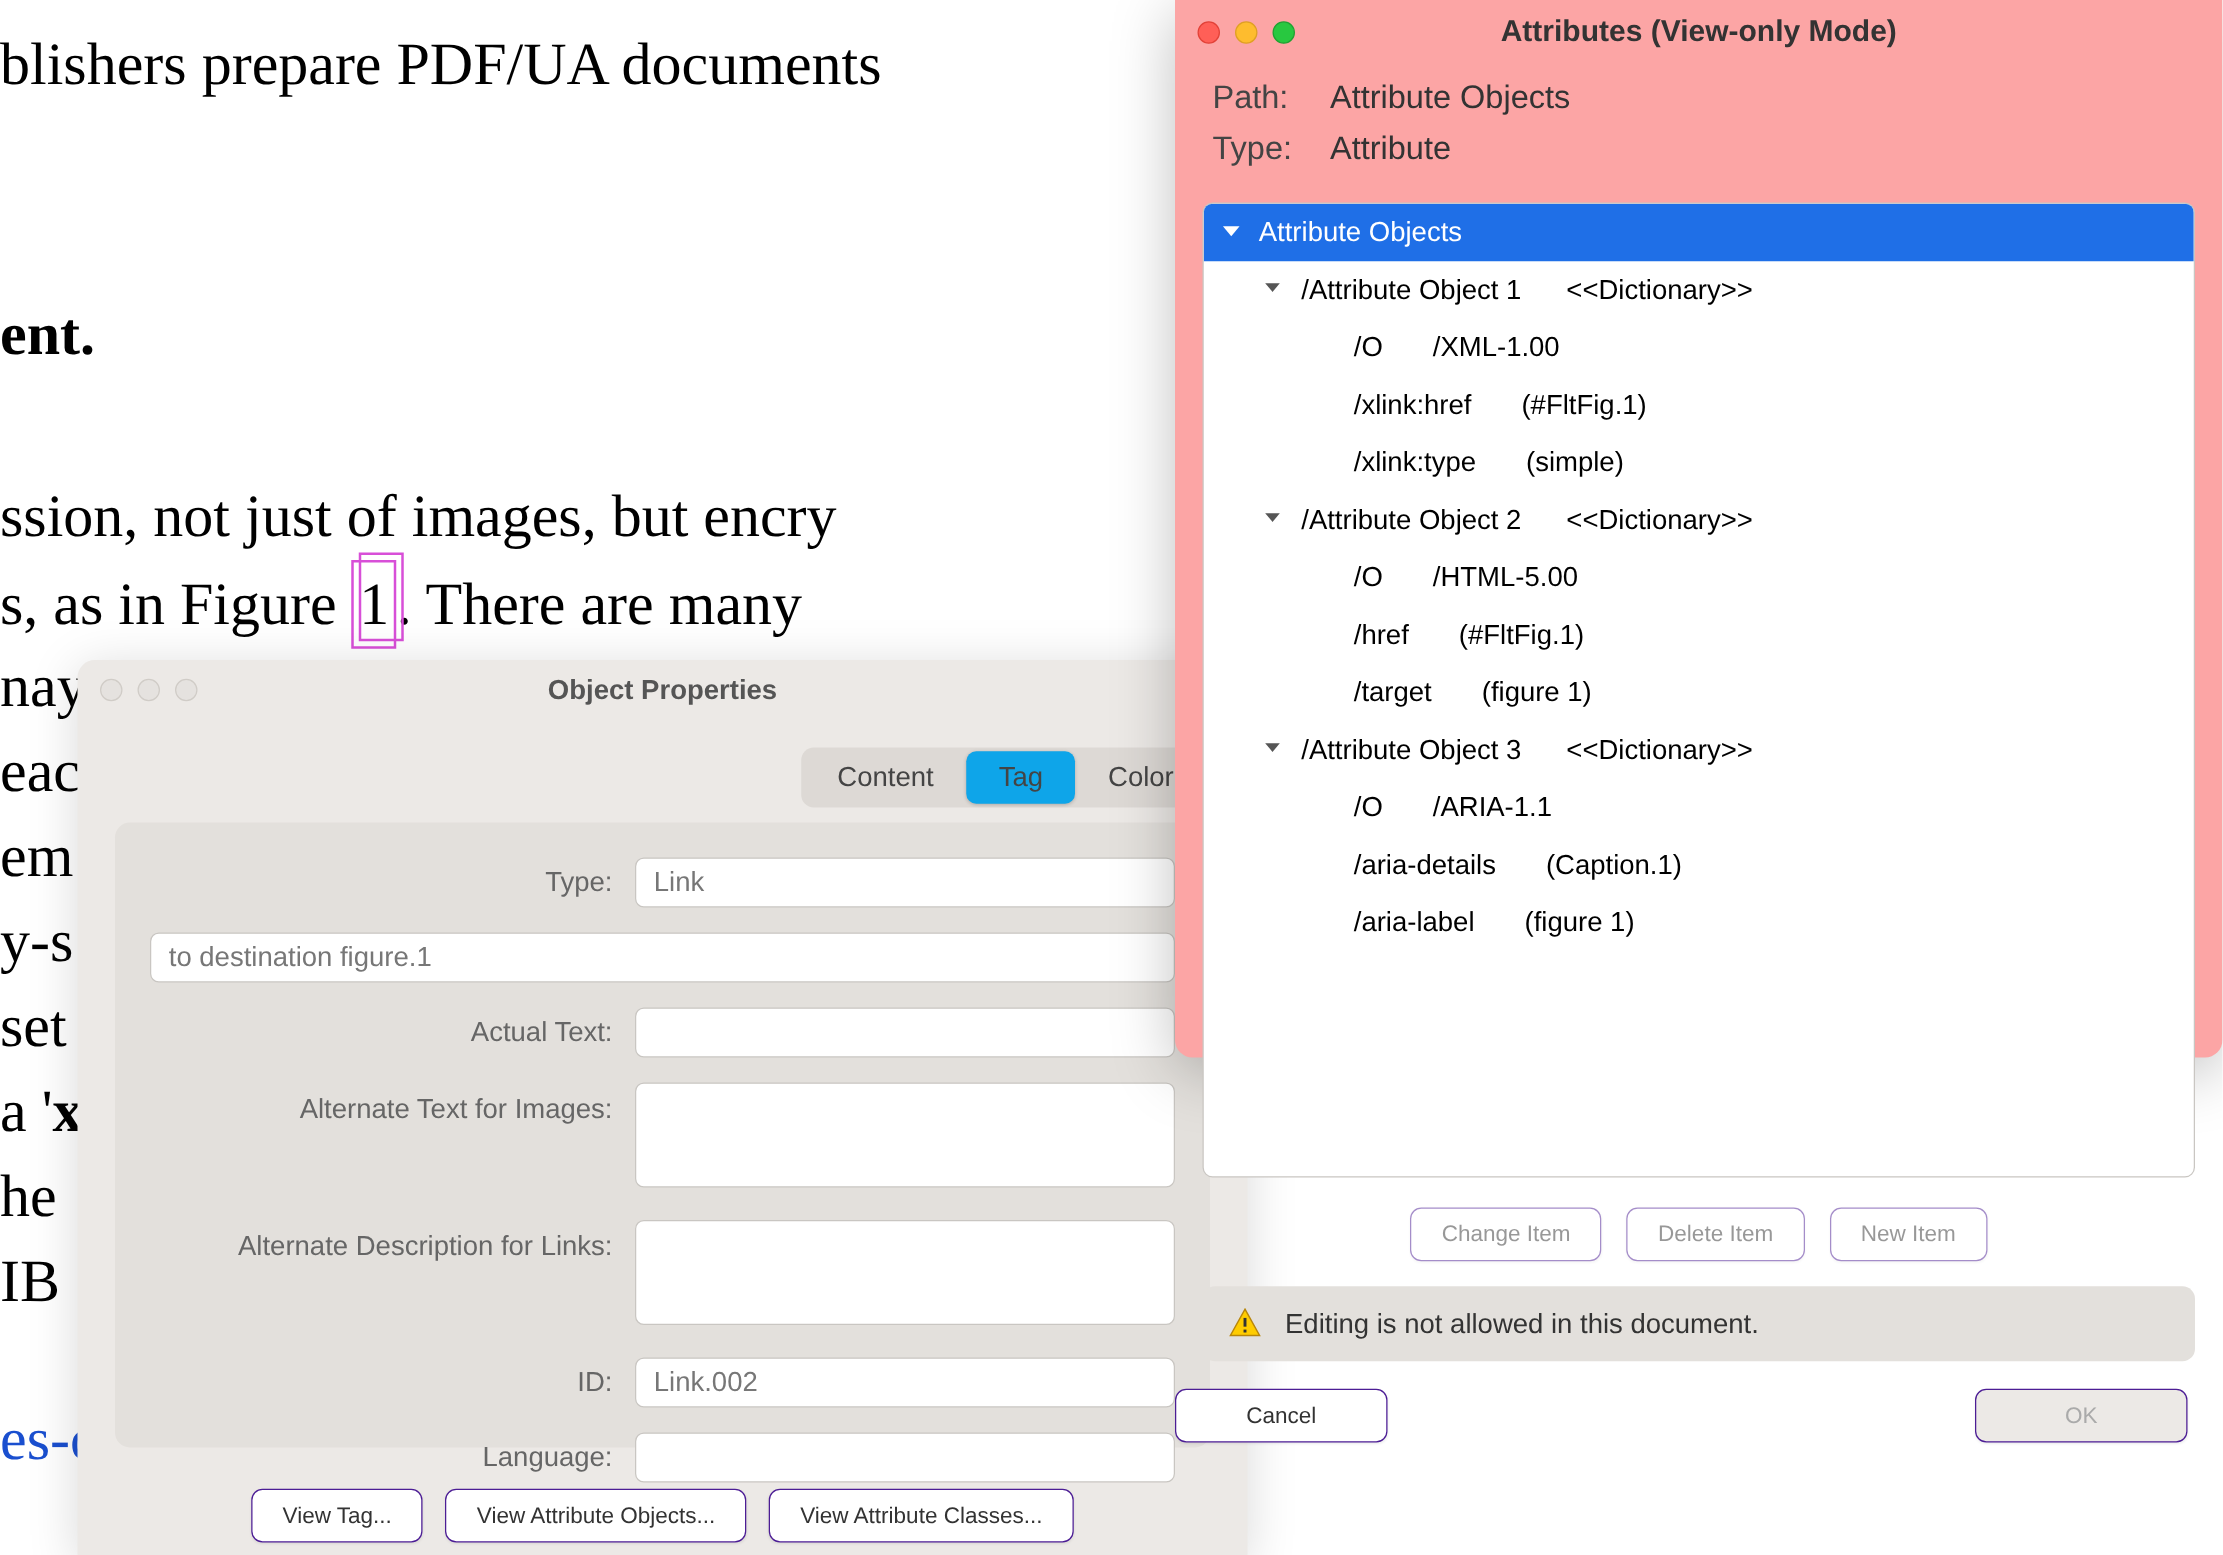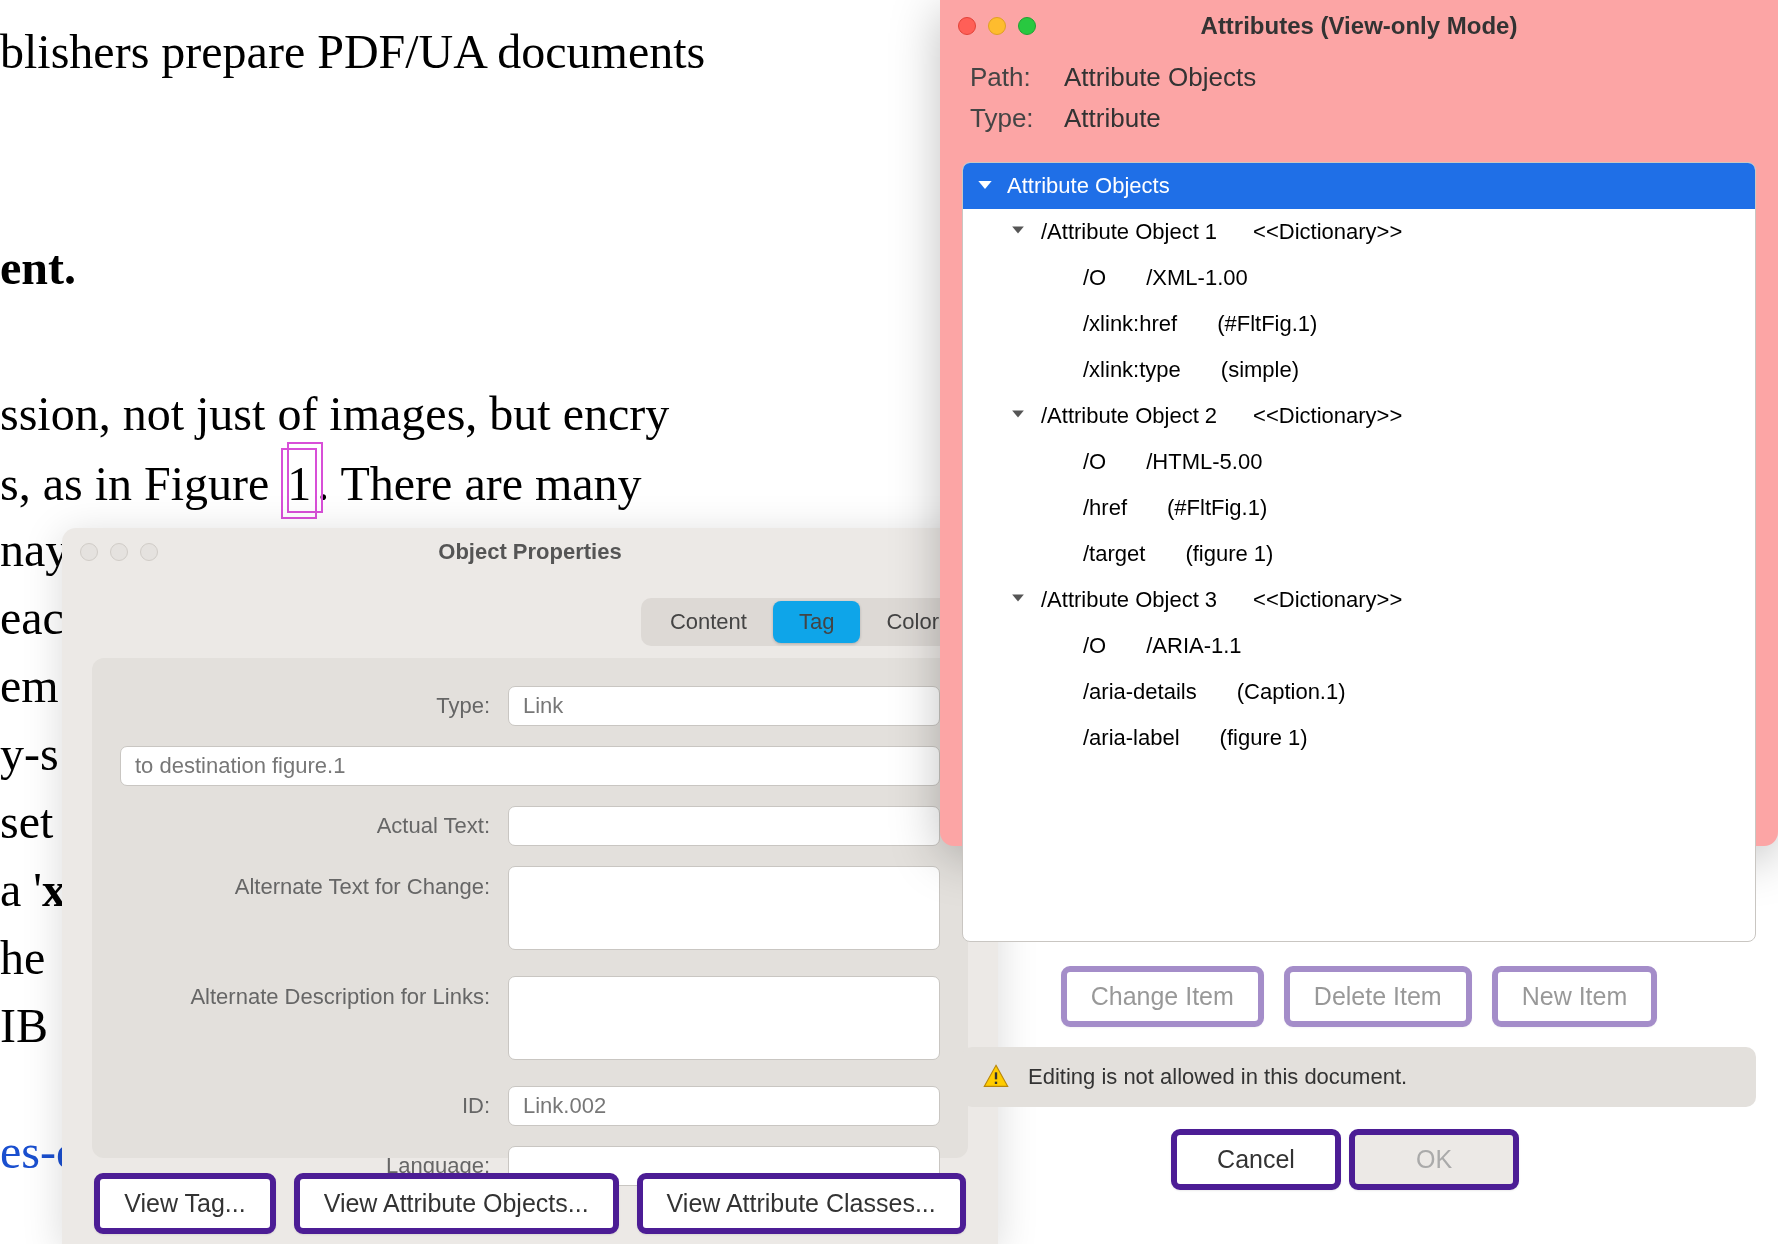--- a/index.html
+++ b/index.html
@@ -140,24 +140,24 @@
   .bottom-buttons {
     position: absolute;
     bottom: 14px;
     left: 0; right: 0;
     display: flex;
     gap: 18px;
     justify-content: center;
   }
   .mac-button {
     background: #fff;
-    border: 6px solid #4c1d95;
+    border: 1px solid #4c1d95;
     border-radius: 9px;
     padding: 10px 24px;
-    font-size: 25px;
+    font-size: 18px;
     color: #333;
     cursor: pointer;
     box-shadow: 0 1px 2px rgba(0,0,0,0.08);
   }
 
   
   .attrs {
     position: absolute;
     top: 0;
     left: 940px;
@@ -218,21 +218,21 @@
     background: #e3e0dc;
     border-radius: 10px;
     padding: 16px 20px;
     display:flex; align-items:center; gap:18px;
     color:#333;
   }
   .warn-icon {
     width: 28px; height: 28px;
   }
   .final-buttons {
-    display:flex; gap:8px; justify-content:center;
+    display:flex; gap:8px; justify-content:space-between;
     padding: 22px 28px 0 0;
   }
   .final-buttons .mac-button { width: 170px; text-align:center; }
   .final-buttons .mac-button.disabled { color:#aaa; background:#ece9e6; }
 </style>
 </head>
 <body>
 
 <div class="doc-bg">
   <div class="doc-line" style="top:18px; left:0;">blishers prepare PDF/UA documents</div>
@@ -276,21 +276,21 @@
       <div class="prop-input">Link</div>
     </div>
     <div class="prop-row">
       <div class="prop-input">to destination figure.1</div>
     </div>
     <div class="prop-row">
       <div class="prop-label">Actual Text:</div>
       <div class="prop-input"></div>
     </div>
     <div class="prop-row tall">
-      <div class="prop-label" style="padding-top:8px;">Alternate Text for Change:</div>
+      <div class="prop-label" style="padding-top:8px;">Alternate Text for Images:</div>
       <div class="prop-textarea"></div>
     </div>
     <div class="prop-row tall">
       <div class="prop-label" style="padding-top:8px;">Alternate Description for Links:</div>
       <div class="prop-textarea"></div>
     </div>
     <div class="prop-row">
       <div class="prop-label">ID:</div>
       <div class="prop-input">Link.002</div>
     </div>

